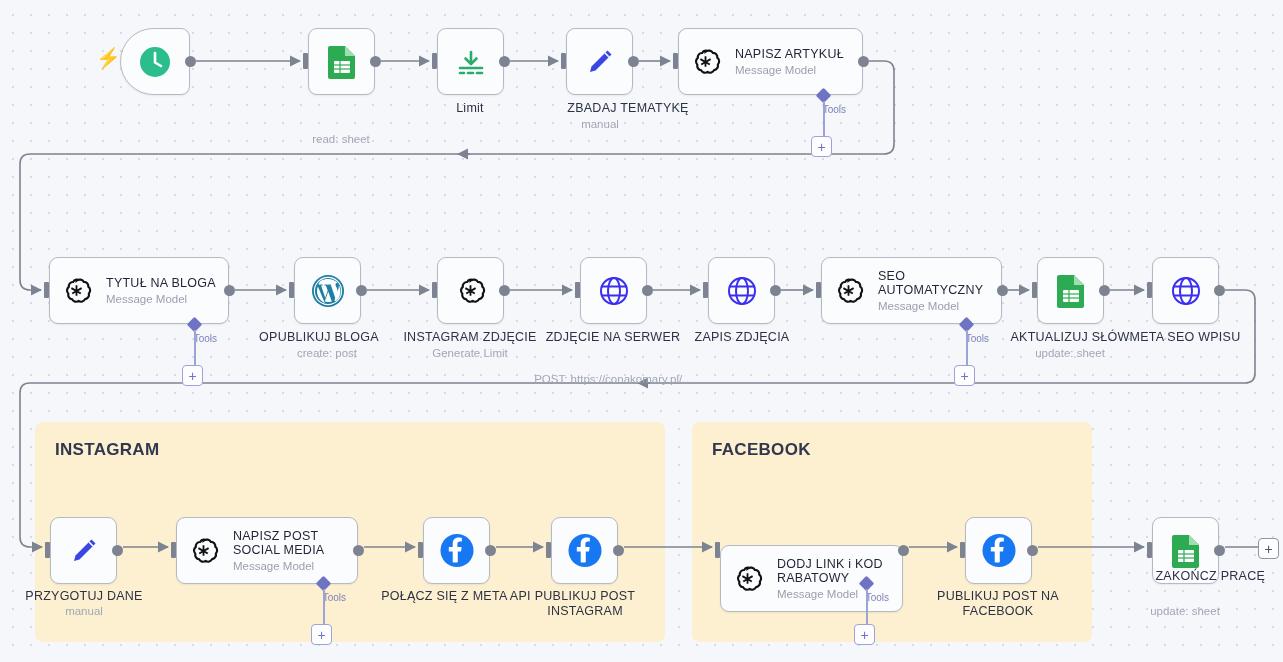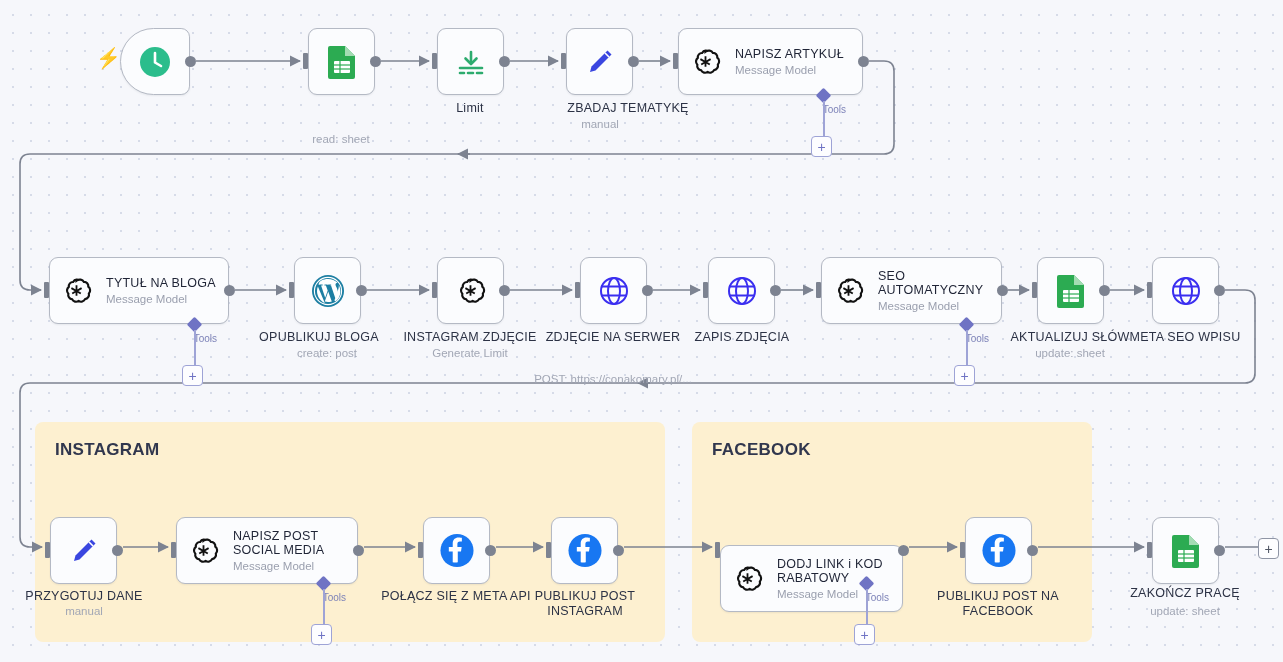--- a/index.html
+++ b/index.html
@@ -567,18 +567,18 @@
         <g stroke="#2cab52" stroke-width="1.2">
           <line x1="7" y1="20" x2="23" y2="20"></line>
           <line x1="7" y1="24" x2="23" y2="24"></line>
           <line x1="13" y1="16" x2="13" y2="28"></line>
         </g>
       </svg>
     </span>
   </div>
   <div class="port-in" style="left:1147px; top:542px;"></div>
   <div class="port-out" style="left:1214px; top:545px;"></div>
-  <div class="node-label" style="left:1105px; top:586px; width:160px;">ZAKOŃCZ PRACĘ</div>
+  <div class="node-label" style="left:1105px; top:569px; width:160px;text-align:right;">ZAKOŃCZ PRACĘ</div>
   <div class="node-sublabel" style="left:1105px; top:605px; width:160px;">update: sheet</div>
 
   <div class="plus-btn" style="left:1258px; top:538px;">+</div>
 
 </div>
 
 </body></html>

